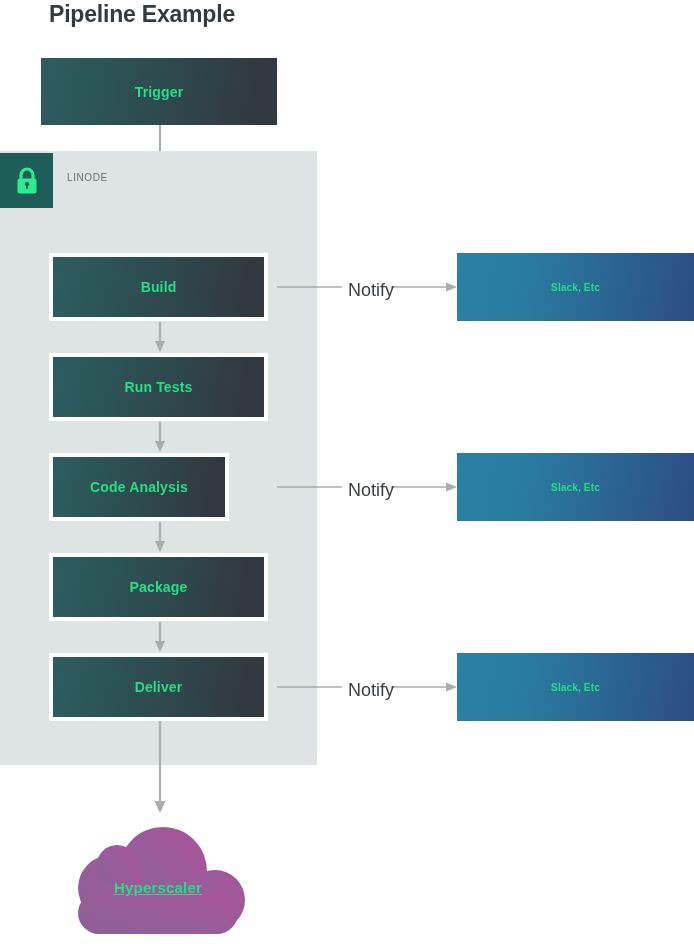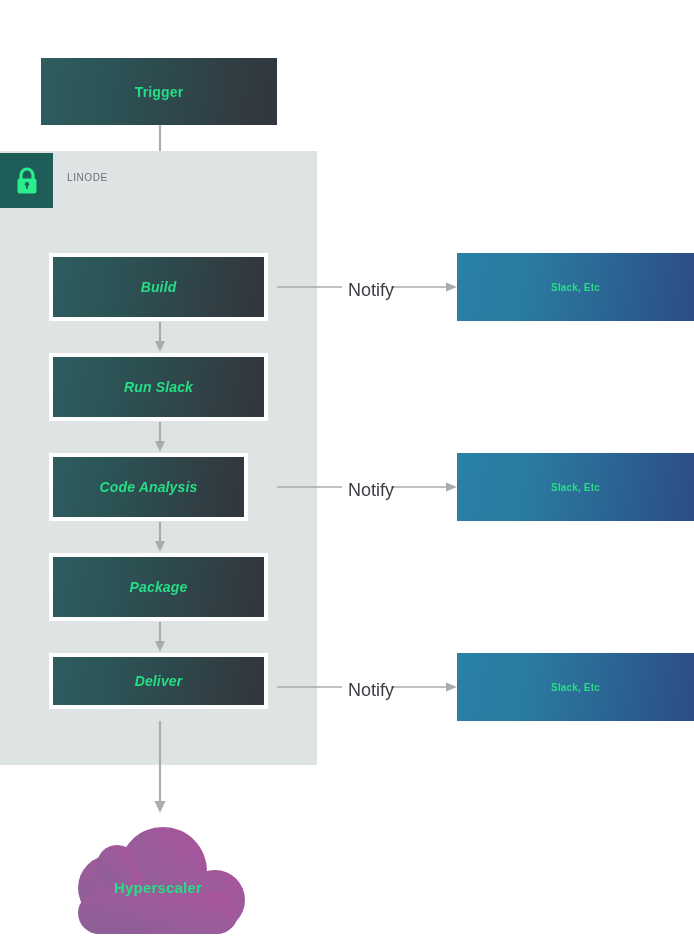--- a/index.html
+++ b/index.html
@@ -81,21 +81,20 @@
     color: #25de85;
     letter-spacing: 0.15px;
     white-space: nowrap;
   }
   .node-trigger {
     background: linear-gradient(100deg, #2e5d5f 0%, #2b5456 28%, #32383f 92%, #32383f 100%);
   }
   .node-stage {
     background: linear-gradient(100deg, #2e5d5f 0%, #2b5456 28%, #32383f 92%, #32383f 100%);
     border: 4px solid #ffffff;
-    font-style: italic;
   }
   .node-notify-target {
     background: linear-gradient(100deg, #2a80a5 0%, #2a7ba0 30%, #2c5087 95%, #2b4c83 100%);
   }
   .node-notify-target .node-label {
     font-size: 10px;
   }
 
   
   .conn { position: absolute; }
@@ -120,27 +119,29 @@
   .cloud-label {
     position: absolute;
     left: 0;
     top: 55px;
     width: 196px;
     text-align: center;
     font-size: 15px;
     font-weight: bold;
     color: #25de85;
     letter-spacing: 0.2px;
+    text-decoration: underline;
   }
 </style>
 </head>
 <body>
 
 <div id="canvas">
 
+  <div class="page-title">Pipeline Example</div>
 
   <div class="node node-trigger" style="left:41px; top:58px; width:236px; height:67px;">
     <span class="node-label">Trigger</span>
   </div>
 
   <div class="conn" style="left:152px; top:125px;">
     <svg width="16" height="128" viewBox="0 0 16 128">
       <line x1="8" y1="0" x2="8" y2="118" stroke="#a9adad" stroke-width="2.2"></line>
       <path d="M8 128 L2.5 116 L13.5 116 Z" fill="#a9adad"></path>
     </svg>
@@ -163,31 +164,31 @@
   </div>
 
   <div class="conn" style="left:152px; top:322px;">
     <svg width="16" height="30" viewBox="0 0 16 30">
       <line x1="8" y1="0" x2="8" y2="21" stroke="#a9adad" stroke-width="2.2"></line>
       <path d="M8 30 L3 19 L13 19 Z" fill="#a9adad"></path>
     </svg>
   </div>
 
   <div class="node node-stage" style="left:49px; top:353px; width:219px; height:68px;">
-    <span class="node-label">Run Slack</span>
+    <span class="node-label">Run Tests</span>
   </div>
 
   <div class="conn" style="left:152px; top:422px;">
     <svg width="16" height="30" viewBox="0 0 16 30">
       <line x1="8" y1="0" x2="8" y2="21" stroke="#a9adad" stroke-width="2.2"></line>
       <path d="M8 30 L3 19 L13 19 Z" fill="#a9adad"></path>
     </svg>
   </div>
 
-  <div class="node node-stage" style="left:49px; top:453px; width:199px; height:68px;">
+  <div class="node node-stage" style="left:49px; top:453px; width:180px; height:68px;">
     <span class="node-label">Code Analysis</span>
   </div>
 
   <div class="conn" style="left:152px; top:522px;">
     <svg width="16" height="30" viewBox="0 0 16 30">
       <line x1="8" y1="0" x2="8" y2="21" stroke="#a9adad" stroke-width="2.2"></line>
       <path d="M8 30 L3 19 L13 19 Z" fill="#a9adad"></path>
     </svg>
   </div>
 
@@ -195,21 +196,21 @@
     <span class="node-label">Package</span>
   </div>
 
   <div class="conn" style="left:152px; top:622px;">
     <svg width="16" height="30" viewBox="0 0 16 30">
       <line x1="8" y1="0" x2="8" y2="21" stroke="#a9adad" stroke-width="2.2"></line>
       <path d="M8 30 L3 19 L13 19 Z" fill="#a9adad"></path>
     </svg>
   </div>
 
-  <div class="node node-stage" style="left:49px; top:653px; width:219px; height:56px;text-align:right;">
+  <div class="node node-stage" style="left:49px; top:653px; width:219px; height:68px;text-align:right;">
     <span class="node-label">Deliver</span>
   </div>
 
   <div class="conn" style="left:152px; top:721px;">
     <svg width="16" height="92" viewBox="0 0 16 92">
       <line x1="8" y1="0" x2="8" y2="82" stroke="#a9adad" stroke-width="2.2"></line>
       <path d="M8 92 L2.5 80 L13.5 80 Z" fill="#a9adad"></path>
     </svg>
   </div>
 

